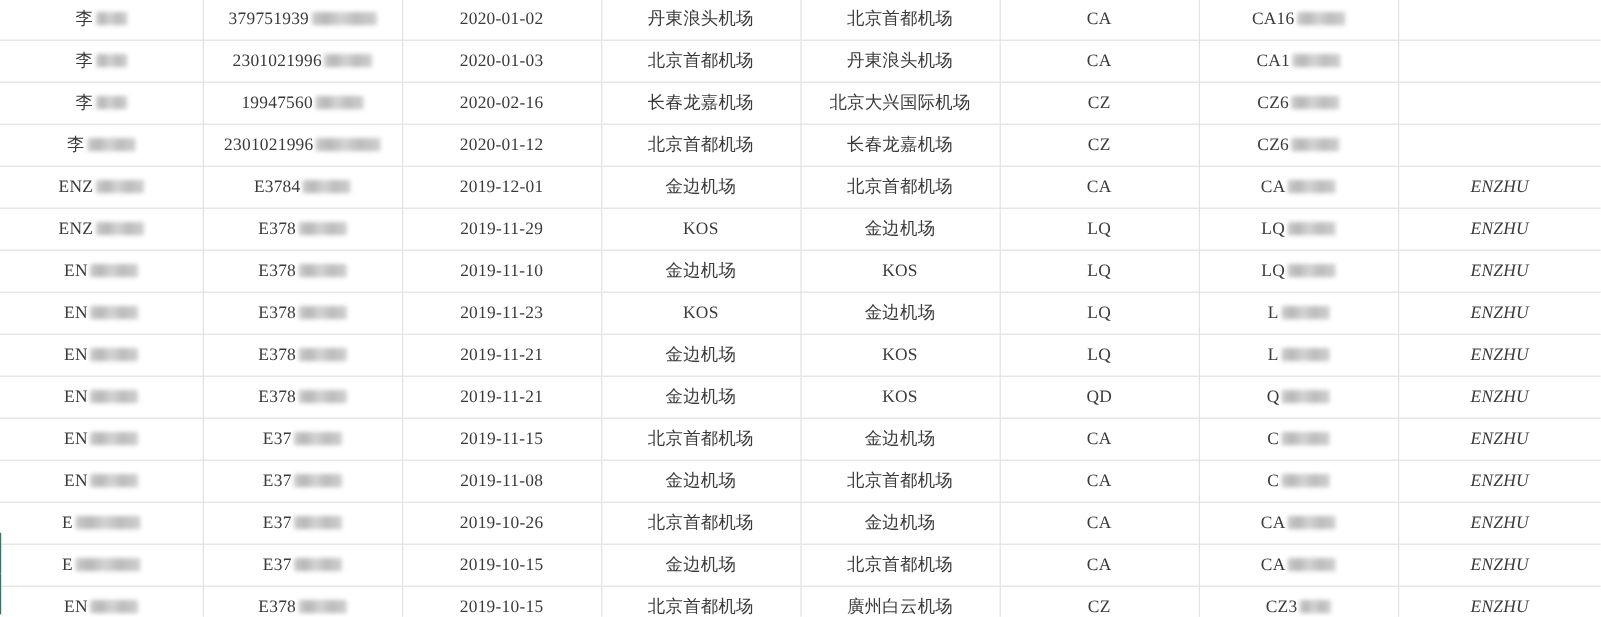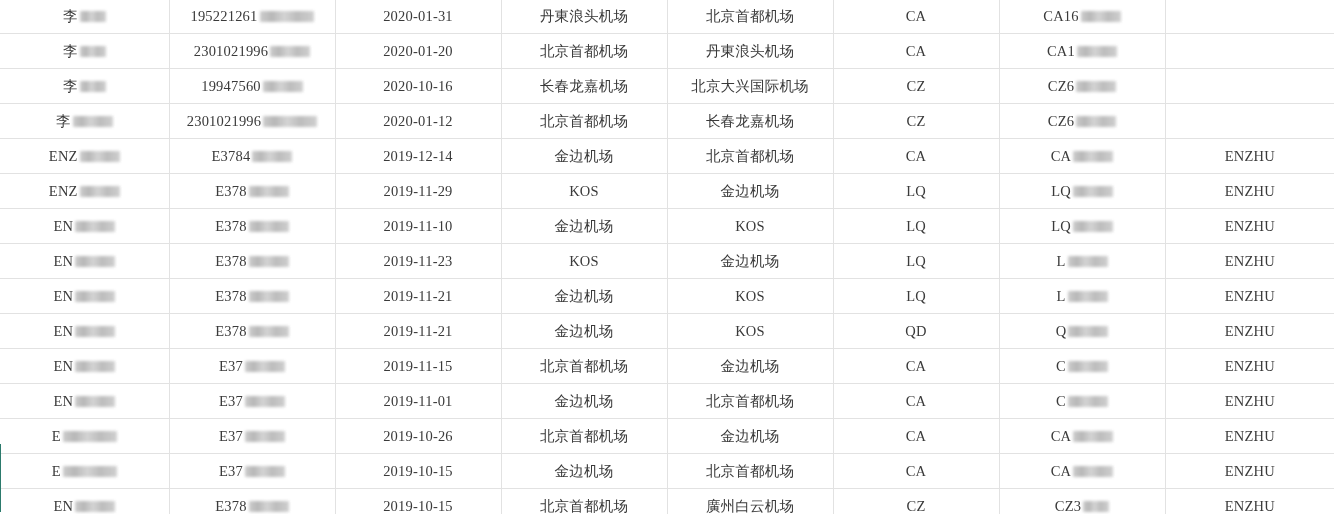--- a/index.html
+++ b/index.html
@@ -34,20 +34,21 @@
     padding: 0 4px;
     font-size: 14.5px;
     text-align: center;
     vertical-align: middle;
     white-space: nowrap;
     overflow: hidden;
     color: #3a3a3a;
   }
   table.records tr td:last-child {
     border-right: none;
+    font-style: italic;
   }
   
   col.c-name   { width: 169px; }
   col.c-id     { width: 166px; }
   col.c-date   { width: 166px; }
   col.c-from   { width: 166px; }
   col.c-to     { width: 166px; }
   col.c-airline{ width: 166px; }
   col.c-flight { width: 166px; }
   col.c-tag    { width: 169px; }
@@ -96,62 +97,62 @@
         <col class="c-date">
         <col class="c-from">
       <col class="c-to">
         <col class="c-airline">
         <col class="c-flight">
         <col class="c-tag">
     </colgroup>
     <tbody id="rows-body">
         <tr>
           <td><span class="cell-inner mono">李</span><span class="redact r-sm"></span></td>
-          <td><span class="cell-inner mono">195221261</span><span class="redact r-lg"></span></td>
-          <td><span class="cell-inner mono">2020-01-31</span></td>
+          <td><span class="cell-inner mono">379751939</span><span class="redact r-lg"></span></td>
+          <td><span class="cell-inner mono">2020-01-02</span></td>
           <td><span class="cell-inner mono">丹東浪头机场</span></td>
           <td><span class="cell-inner mono">北京首都机场</span></td>
           <td><span class="cell-inner mono">CA</span></td>
           <td><span class="cell-inner mono">CA16</span><span class="redact r-md"></span></td>
           <td><span class="cell-inner mono"></span></td>
         </tr>
         <tr>
           <td><span class="cell-inner mono">李</span><span class="redact r-sm"></span></td>
           <td><span class="cell-inner mono">2301021996</span><span class="redact r-md"></span></td>
-          <td><span class="cell-inner mono">2020-01-20</span></td>
+          <td><span class="cell-inner mono">2020-01-03</span></td>
           <td><span class="cell-inner mono">北京首都机场</span></td>
           <td><span class="cell-inner mono">丹東浪头机场</span></td>
           <td><span class="cell-inner mono">CA</span></td>
           <td><span class="cell-inner mono">CA1</span><span class="redact r-md"></span></td>
           <td><span class="cell-inner mono"></span></td>
         </tr>
         <tr>
           <td><span class="cell-inner mono">李</span><span class="redact r-sm"></span></td>
           <td><span class="cell-inner mono">19947560</span><span class="redact r-md"></span></td>
-          <td><span class="cell-inner mono">2020-10-16</span></td>
+          <td><span class="cell-inner mono">2020-02-16</span></td>
           <td><span class="cell-inner mono">长春龙嘉机场</span></td>
           <td><span class="cell-inner mono">北京大兴国际机场</span></td>
           <td><span class="cell-inner mono">CZ</span></td>
           <td><span class="cell-inner mono">CZ6</span><span class="redact r-md"></span></td>
           <td><span class="cell-inner mono"></span></td>
         </tr>
         <tr>
           <td><span class="cell-inner mono">李</span><span class="redact r-md"></span></td>
           <td><span class="cell-inner mono">2301021996</span><span class="redact r-lg"></span></td>
           <td><span class="cell-inner mono">2020-01-12</span></td>
           <td><span class="cell-inner mono">北京首都机场</span></td>
           <td><span class="cell-inner mono">长春龙嘉机场</span></td>
           <td><span class="cell-inner mono">CZ</span></td>
           <td><span class="cell-inner mono">CZ6</span><span class="redact r-md"></span></td>
           <td><span class="cell-inner mono"></span></td>
         </tr>
         <tr>
           <td><span class="cell-inner mono">ENZ</span><span class="redact r-md"></span></td>
           <td><span class="cell-inner mono">E3784</span><span class="redact r-md"></span></td>
-          <td><span class="cell-inner mono">2019-12-14</span></td>
+          <td><span class="cell-inner mono">2019-12-01</span></td>
           <td><span class="cell-inner mono">金边机场</span></td>
           <td><span class="cell-inner mono">北京首都机场</span></td>
           <td><span class="cell-inner mono">CA</span></td>
           <td><span class="cell-inner mono">CA</span><span class="redact r-md"></span></td>
           <td><span class="cell-inner mono">ENZHU</span></td>
         </tr>
         <tr>
           <td><span class="cell-inner mono">ENZ</span><span class="redact r-md"></span></td>
           <td><span class="cell-inner mono">E378</span><span class="redact r-md"></span></td>
           <td><span class="cell-inner mono">2019-11-29</span></td>
@@ -207,21 +208,21 @@
           <td><span class="cell-inner mono">2019-11-15</span></td>
           <td><span class="cell-inner mono">北京首都机场</span></td>
           <td><span class="cell-inner mono">金边机场</span></td>
           <td><span class="cell-inner mono">CA</span></td>
           <td><span class="cell-inner mono">C</span><span class="redact r-md"></span></td>
           <td><span class="cell-inner mono">ENZHU</span></td>
         </tr>
         <tr>
           <td><span class="cell-inner mono">EN</span><span class="redact r-md"></span></td>
           <td><span class="cell-inner mono">E37</span><span class="redact r-md"></span></td>
-          <td><span class="cell-inner mono">2019-11-01</span></td>
+          <td><span class="cell-inner mono">2019-11-08</span></td>
           <td><span class="cell-inner mono">金边机场</span></td>
           <td><span class="cell-inner mono">北京首都机场</span></td>
           <td><span class="cell-inner mono">CA</span></td>
           <td><span class="cell-inner mono">C</span><span class="redact r-md"></span></td>
           <td><span class="cell-inner mono">ENZHU</span></td>
         </tr>
         <tr>
           <td><span class="cell-inner mono">E</span><span class="redact r-lg"></span></td>
           <td><span class="cell-inner mono">E37</span><span class="redact r-md"></span></td>
           <td><span class="cell-inner mono">2019-10-26</span></td>

